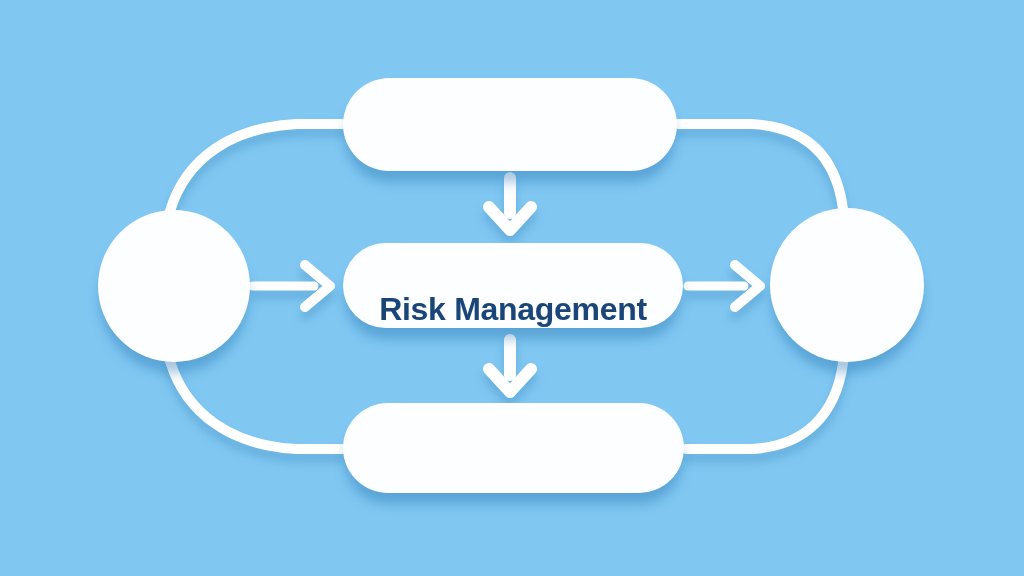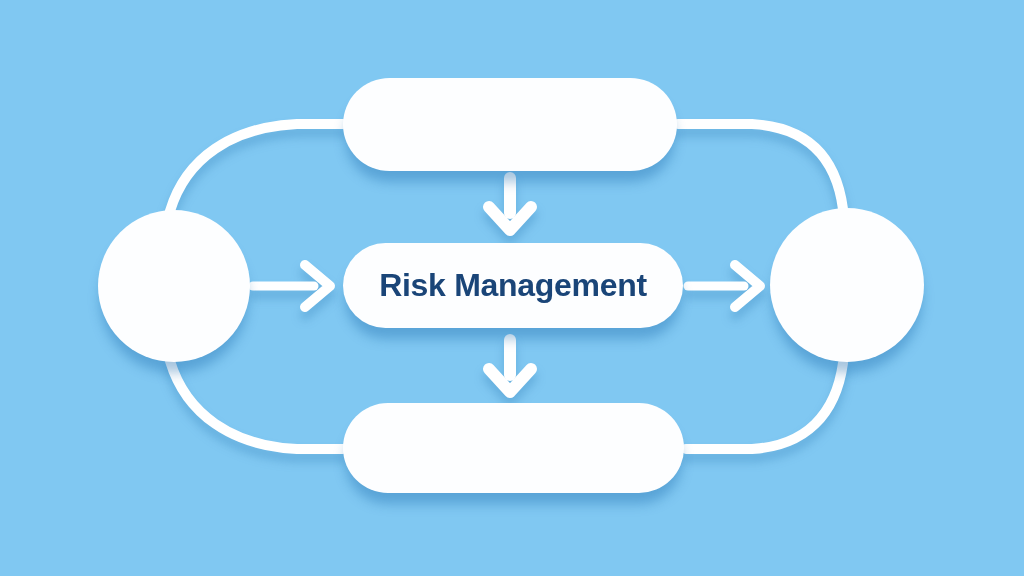--- a/index.html
+++ b/index.html
@@ -35,21 +35,21 @@
   .edge.head-h  { stroke-width: 10; }
   .node {
     position: absolute;
     background: var(--color-node, #fdfeff);
     box-shadow: 0 13px 12px -2px rgba(25, 105, 170, 0.38);
   }
   .pill { border-radius: 50px; }
   .pill.top    { left: 343px; top: 78px;  width: 334px; height: 93px; }
   .pill.center {
     left: 343px; top: 243px; width: 340px; height: 85px;
-    display: flex; align-items: center; justify-content: center;
+    display: flex; align-items: flex-end; justify-content: center;
   }
   .pill.bottom { left: 343px; top: 403px; width: 341px; height: 90px; }
   .circle { border-radius: 50%; }
   .circle.left  { left: 98px;  top: 210px; width: 152px; height: 152px; }
   .circle.right { left: 770px; top: 208px; width: 154px; height: 154px; }
   .node-label {
     font-size: 32px;
     font-weight: 700;
     letter-spacing: -0.3px;
     color: var(--color-text, #1a4578);

